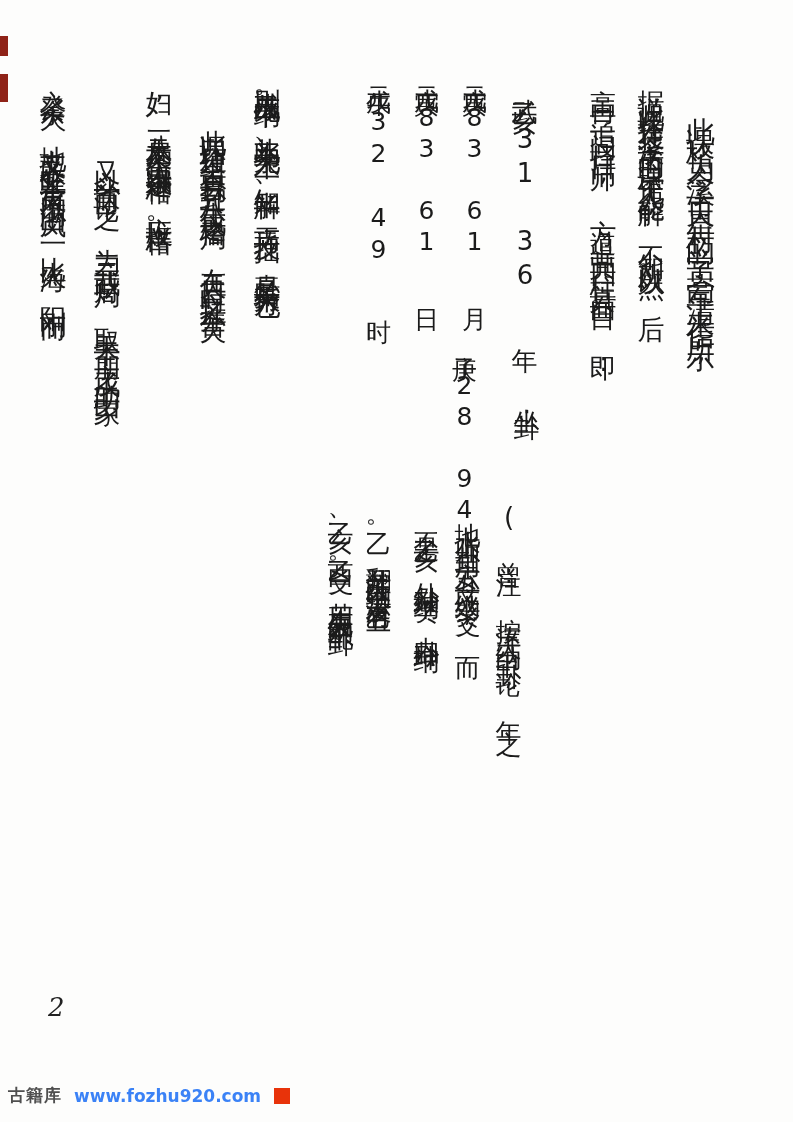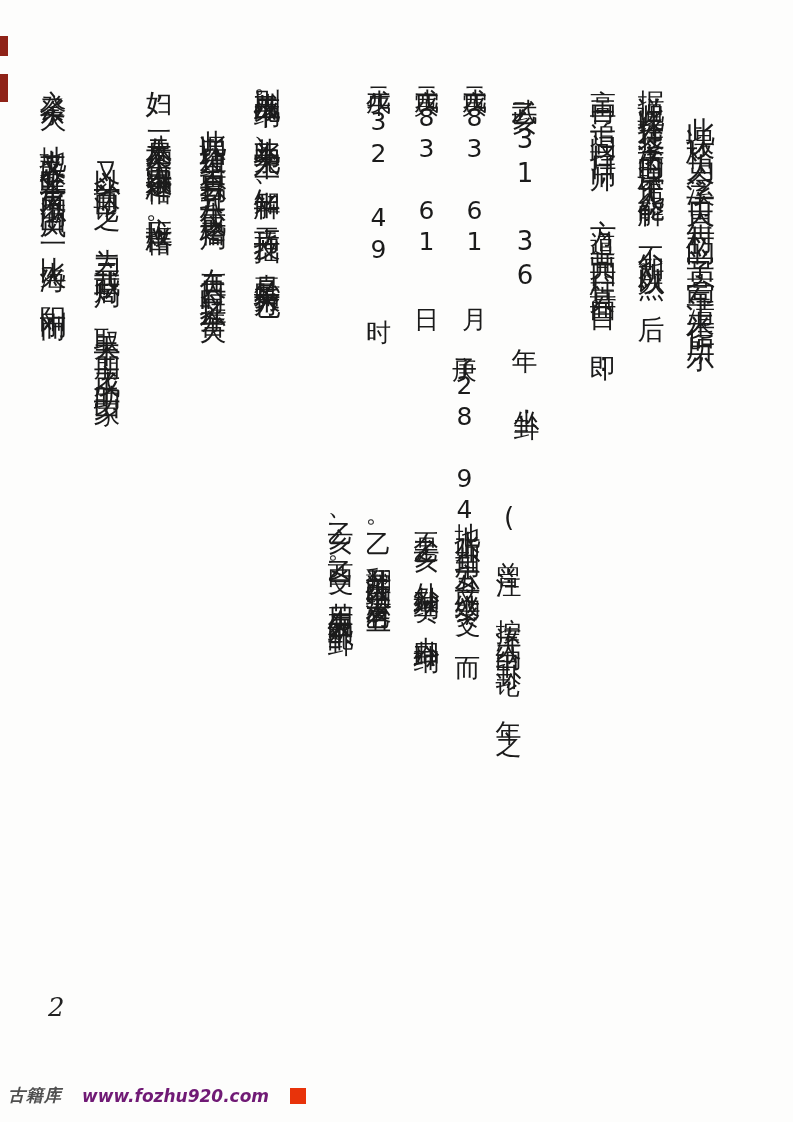--- a/index.html
+++ b/index.html
@@ -26,26 +26,25 @@
   }
   .page-number{
     position:absolute;
     color:#222;
     font-style:italic;
     font-family:"DejaVu Serif",serif;
   }
   .watermark{
     position:absolute;
     left:8px;top:1084px;
-    display:flex;align-items:center;gap:20px;
+    display:flex;align-items:center;gap:12px;
     font-weight:bold;
-    font-style:italic;
   }
   .wm-label{color:#4f4f4f;font-size:17px;letter-spacing:1px;}
-  .wm-url{color:#701a75;font-size:17px;}
+  .wm-url{color:#3b82f6;font-size:17px;}
   .wm-block{width:16px;height:16px;background:#e8330a;margin-left:1px;}
 </style>
 </head>
 <body>
 
 <div class="page">
 
   <div class="edge-mark" style="top:36px;height:20px;"></div>
   <div class="edge-mark" style="top:74px;height:28px;"></div>
 

